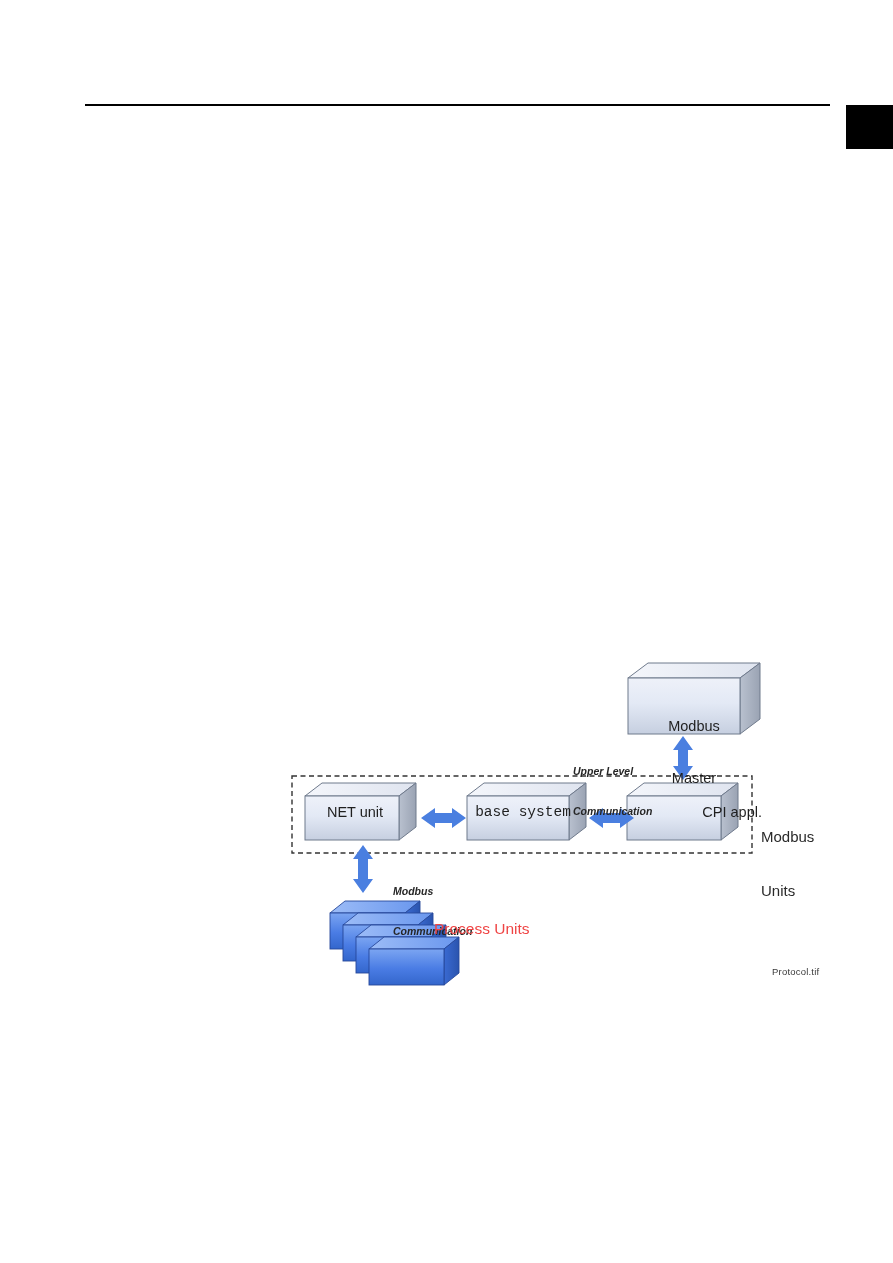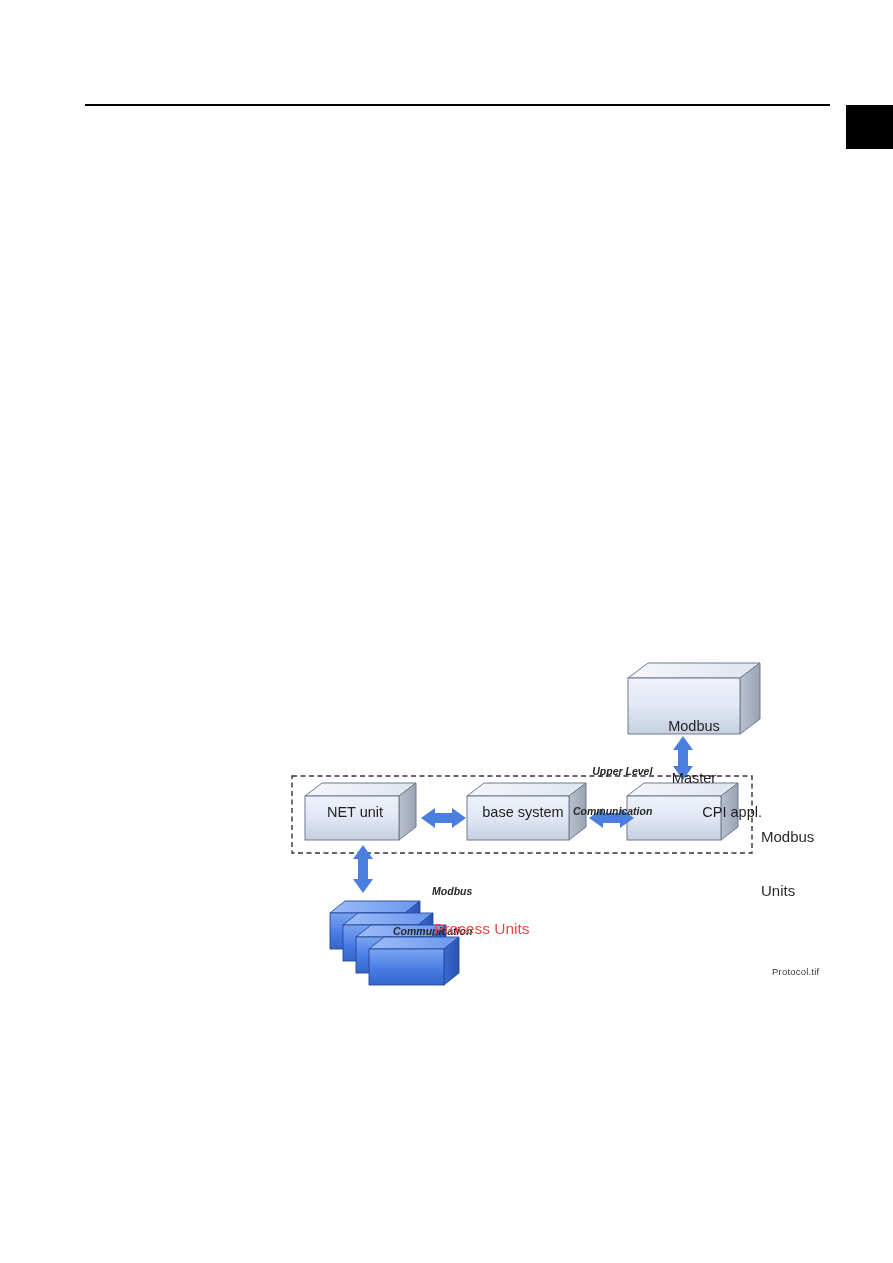--- a/index.html
+++ b/index.html
@@ -66,41 +66,40 @@
     font-size: 14.5px;
     text-align: center;
     color: #1f1f1f;
   }
   .lbl-note {
     font-size: 10.5px;
     font-style: italic;
     font-weight: bold;
     color: #262626;
     line-height: 1.25;
-    text-align: right;
   }
   .lbl-side {
     font-size: 15px;
     color: #2a2a2a;
     line-height: 1.22;
   }
   .lbl-units {
     font-size: 15.5px;
     color: #ef4444;
   }
   .lbl-caption {
     font-size: 9.5px;
     color: #3a3a3a;
     letter-spacing: 0.2px;
   }
 
   
   #t-modbus-master { left: 628px; top: 684px; width: 132px; }
   #t-net-unit      { left: 306px; top: 804px; width: 98px; }
-  #t-base-system   { left: 469px; top: 804px; width: 108px; }
+  #t-base-system   { left: 469px; top: 804px; width: 108px; font-family: Liberation Mono, monospace; }
   #t-cpi-appl      { left: 666px; top: 804px; width: 96px; text-align: right; }
   #t-upper-level   { left: 573px; top: 739px; }
   #t-process-comm  { left: 393px; top: 859px; }
   #t-modbus-slave  { left: 761px; top: 791px; }
   #t-process-units { left: 434px; top: 920px; }
   #t-caption       { left: 772px; top: 966px; }
 </style>
 </head>
 <body>
 

